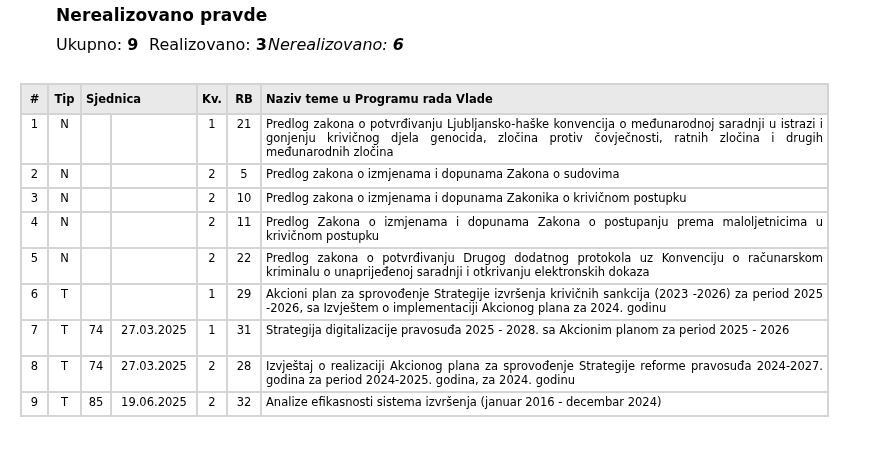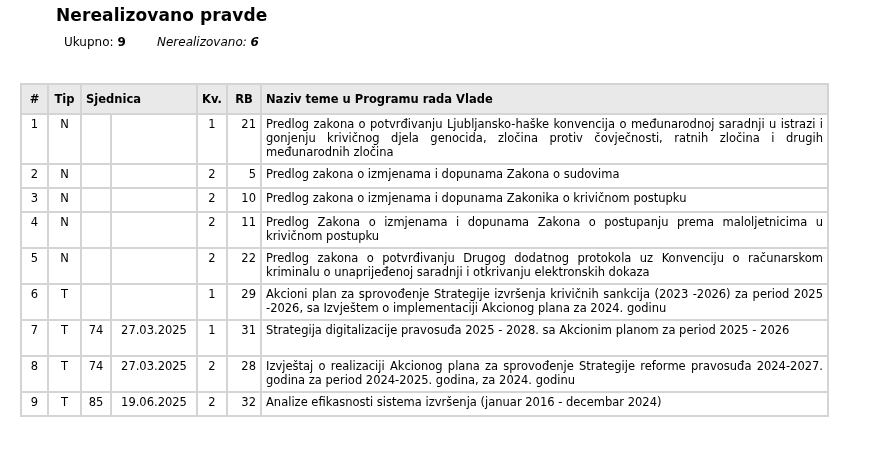--- a/index.html
+++ b/index.html
@@ -15,23 +15,23 @@
     .title {
       position: absolute;
       left: 56px;
       top: 5px;
       font-size: 17px;
       font-weight: bold;
       letter-spacing: 0.1px;
     }
     .stats {
       position: absolute;
-      left: 64px;
+      left: 56px;
       top: 35px;
-      font-size: 12px;
+      font-size: 16px;
       display: flex;
       white-space: nowrap;
       justify-content: center;
     }
     .stat { margin-right: 0; }
     .stat b { font-weight: bold; }
     .stat-ukupno { width: 93px; }
     .stat-real { width: 119px; }
     .stat-nereal { width: 133px; font-style: italic; }
     table.program {
@@ -54,40 +54,41 @@
       font-weight: bold;
       font-size: 11.5px;
       text-align: center;
       height: 22px;
       vertical-align: middle;
       padding-top: 3px;
       padding-bottom: 3px;
     }
     table.program th.left { text-align: left; }
     td.c { text-align: center; }
-    td.r { text-align: right; }
+    td.r { text-align: center; }
     td.naziv { text-align: justify; }
     col.c-num { width: 27px; }
     col.c-tip { width: 33px; }
     col.c-sj { width: 30px; }
     col.c-date { width: 86px; }
     col.c-kv { width: 30px; }
     col.c-rb { width: 34px; }
     col.c-naziv { width: auto; }
     tr.h1 td { height: 44px; }
     tr.h0 td { height: 18px; }
     tr.h2 td { height: 30px; }
   </style>
 </head>
 <body>
 
 <div class="title">Nerealizovano pravde</div>
 
 <div class="stats">
   <span class="stat stat-ukupno"><span>Ukupno: </span><b>9</b></span>
+  <span class="stat stat-real"><span>Realizovano: </span><b>3</b></span>
   <span class="stat stat-nereal"><span>Nerealizovano: </span><b>6</b></span>
 </div>
 
 <table class="program">
   <colgroup>
     <col class="c-num">
       <col class="c-tip">
       <col class="c-sj">
       <col class="c-date">
       <col class="c-kv">

